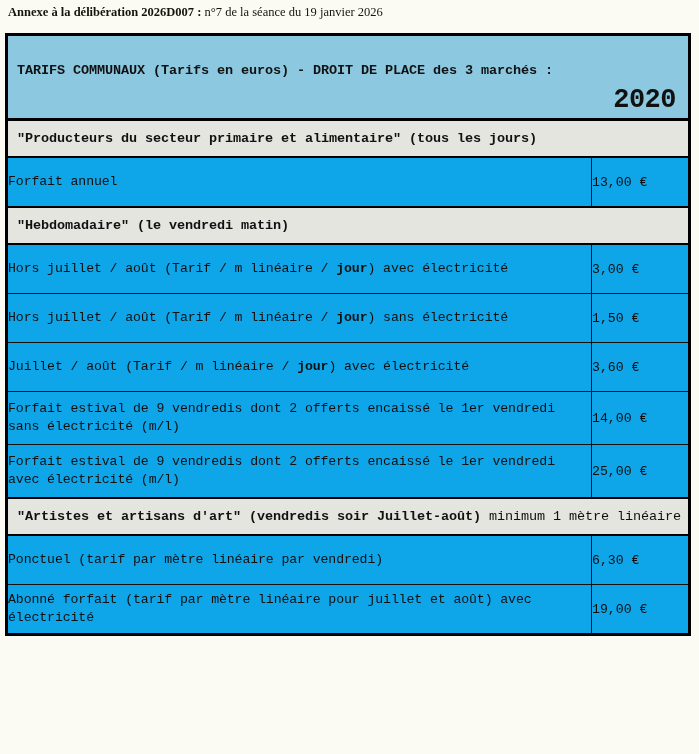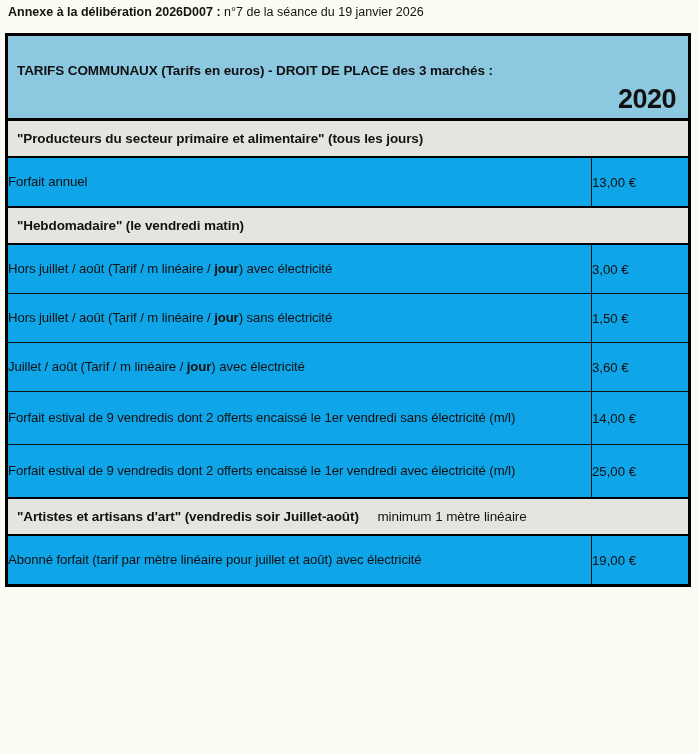--- a/index.html
+++ b/index.html
@@ -25,33 +25,35 @@
 
   
   .annex-line {
     position: absolute;
     left: 8px;
     top: 4px;
     font-size: 12.5px;
     line-height: 16px;
     white-space: nowrap;
     color: #15150f;
+    font-family: Liberation Serif, serif;
   }
   .annex-line .b { font-weight: bold; }
 
   
   .tariff-table {
     position: absolute;
     left: 5px;
     top: 33px;
     width: 686px;
     border-collapse: collapse;
     table-layout: fixed;
     border: 3px solid #000000;
     background: #fdfdf0;
+    font-family: Liberation Mono, monospace;
   }
   .tariff-table td {
     border: 1px solid #111111;
     padding: 0;
     vertical-align: middle;
   }
 
   
   .hdr-row td {
     background: #8cc8e0;
@@ -89,21 +91,21 @@
     border-top: 2px solid #000;
     border-bottom: 2px solid #000;
   }
   .section-label {
     padding-left: 9px;
     font-size: 13.5px;
     font-weight: bold;
     letter-spacing: -0.1px;
     white-space: nowrap;
   }
-  .section-label .reg { font-weight: normal; margin-left: 15px; }
+  .section-label .reg { font-weight: normal; }
 
   
   .data-row td {
     background: #0ea5e9;
     height: 48px;
   }
   .data-row.tall td { height: 52px; }
 
   .desc {
     padding-left: 9px;
@@ -177,19 +179,23 @@
         <tr class="data-row tall">
           <td class="desc"><span>Forfait estival de 9 vendredis dont 2 offerts encaissé le 1er vendredi avec électricité (m/l)</span></td>
           <td class="price">25,00 €</td>
         </tr>
         <tr class="section-row">
           <td colspan="2">
             <div class="section-label"><span>"Artistes et artisans d'art"  (vendredis soir Juillet-août)</span><span class="reg"> minimum 1 mètre linéaire</span></div>
           </td>
         </tr>
         <tr class="data-row">
+          <td class="desc"><span>Ponctuel (tarif par mètre linéaire par vendredi)</span></td>
+          <td class="price">6,30 €</td>
+        </tr>
+        <tr class="data-row">
           <td class="desc"><span>Abonné forfait (tarif par mètre linéaire pour juillet et août) avec électricité</span></td>
           <td class="price">19,00 €</td>
         </tr>
       </tbody>
   </table>
 
 </div>
 
 </body></html>

